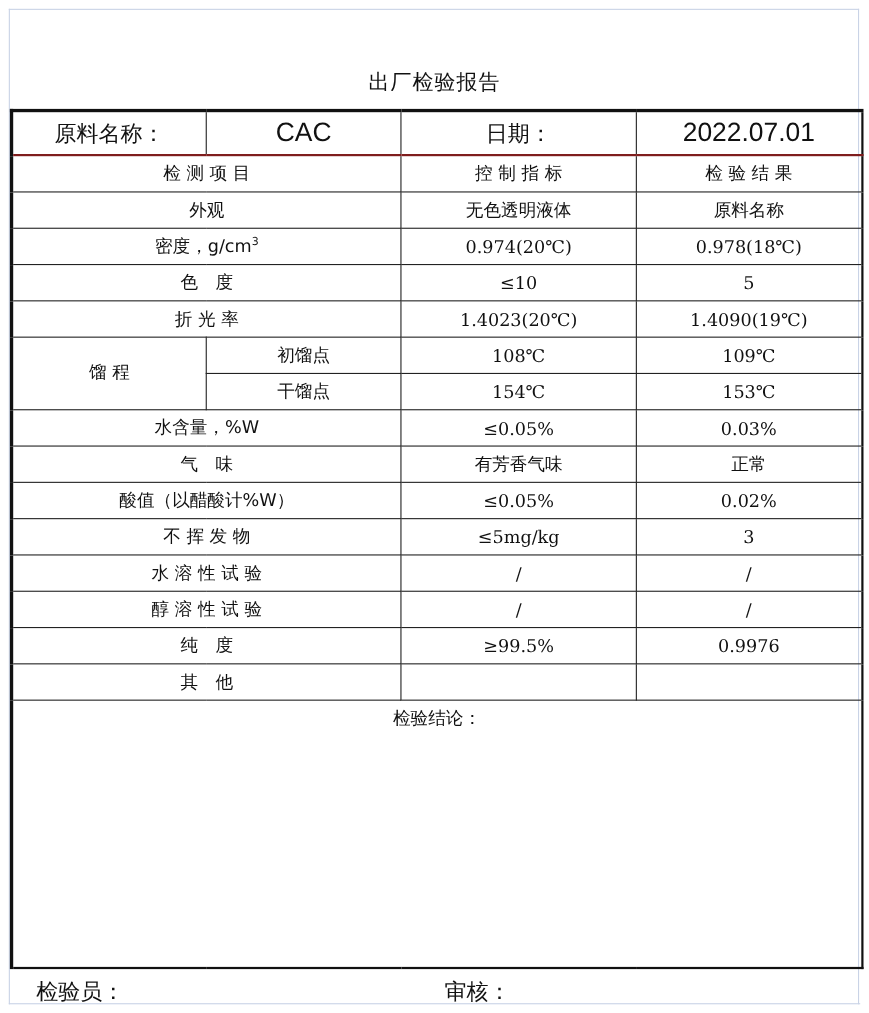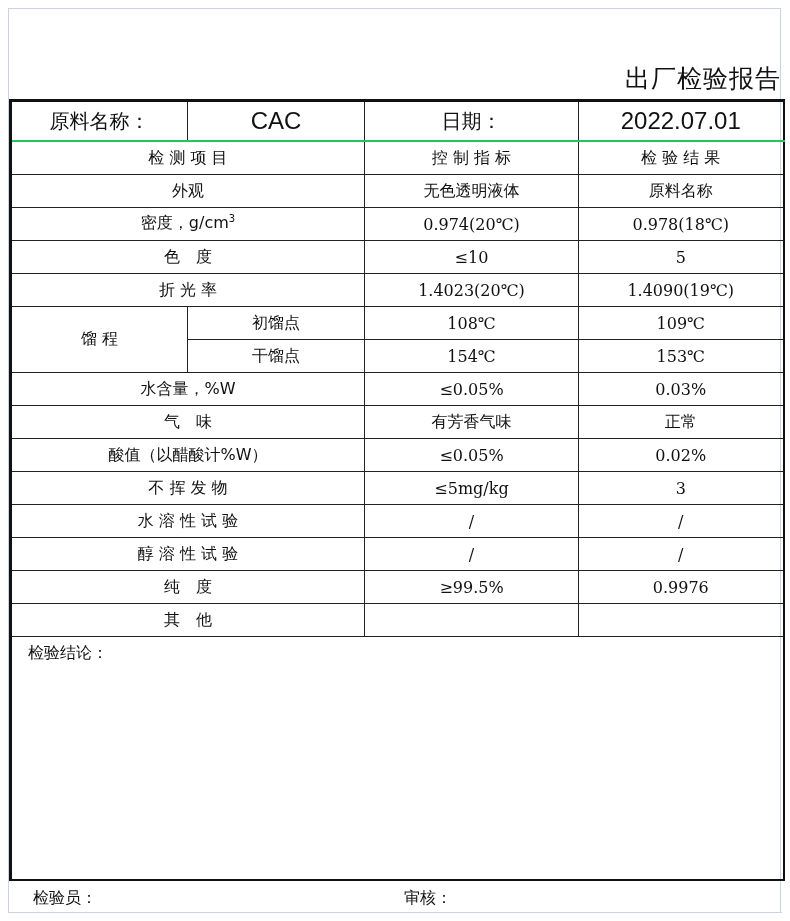--- a/index.html
+++ b/index.html
@@ -1,40 +1,40 @@
 <!DOCTYPE html>
 <html><head>
 <meta charset="utf-8">
 <style>
   html, body { margin: 0; padding: 0; background: #ffffff; }
   body { width: 790px; height: 921px; position: relative; overflow: hidden;
          font-family: "DejaVu Serif", "Liberation Serif", serif; color: #111; }
   .page-frame { position: absolute; left: 8px; top: 8px; width: 773px; height: 905px;
                 border: 1px solid #c9d3e6; border-bottom: none; box-sizing: border-box; }
   .page-bottom-line { position: absolute; left: 8px; top: 912px; width: 774px; height: 1px; background: #c9d3e6; }
-  .title { position: absolute; left: 9px; top: 62px; width: 772px; text-align: right;
-           font-size: 25px; letter-spacing: 1px; font-family: "DejaVu Sans", sans-serif; }
+  .title { position: absolute; left: 9px; top: 62px; width: 772px; text-align: center;
+           font-size: 19px; letter-spacing: 1px; font-family: "DejaVu Sans", sans-serif; }
   .grid { position: absolute; left: 9px; top: 99px; width: 773px; }
   table { border-collapse: collapse; width: 773px; table-layout: fixed; }
   td { border: 1px solid #222; text-align: center; vertical-align: middle; padding: 0;
        font-size: 16px; white-space: nowrap; overflow: hidden; }
-  tr.head td { border-top: 3px solid #111; border-bottom: 2px solid #22c55e; height: 38px;
+  tr.head td { border-top: 3px solid #111; border-bottom: 2px solid #7f1d1d; height: 38px;
                font-size: 20px; font-family: "DejaVu Sans", sans-serif; margin-top: 44px; }
   tr.head td.val { font-family: Liberation Sans, sans-serif; font-size: 24px; }
   tr.row td { height: 32px; margin-top: 40px; }
   td.first { border-left: 3px solid #111; }
   td.last { border-right: 2px solid #111; }
   .cjk { font-family: "DejaVu Sans", sans-serif; font-size: 16px; }
   sup { font-size: 10px; }
   .conclusion { border: 1px solid #222; border-left: 3px solid #111; border-right: 2px solid #111;
                 border-bottom: 2px solid #111; height: 243px; box-sizing: border-box;
-                text-align: left; vertical-align: top; padding: 6px 16px; }
+                text-align: center; vertical-align: top; padding: 6px 2px; }
   .conclusion-label { font-family: "DejaVu Sans", sans-serif; font-size: 16px; }
   .footer { position: absolute; top: 888px; left: 0; width: 790px; height: 24px;
-            font-family: "DejaVu Sans", sans-serif; font-size: 16px; }
+            font-family: "DejaVu Sans", sans-serif; font-size: 20px; }
   .footer .inspector { position: absolute; left: 33px; }
   .footer .reviewer { position: absolute; left: 404px; }
 </style>
 </head>
 <body>
 
 <div class="page-frame"></div>
 <div class="page-bottom-line"></div>
 
 <div class="title">出厂检验报告</div>

